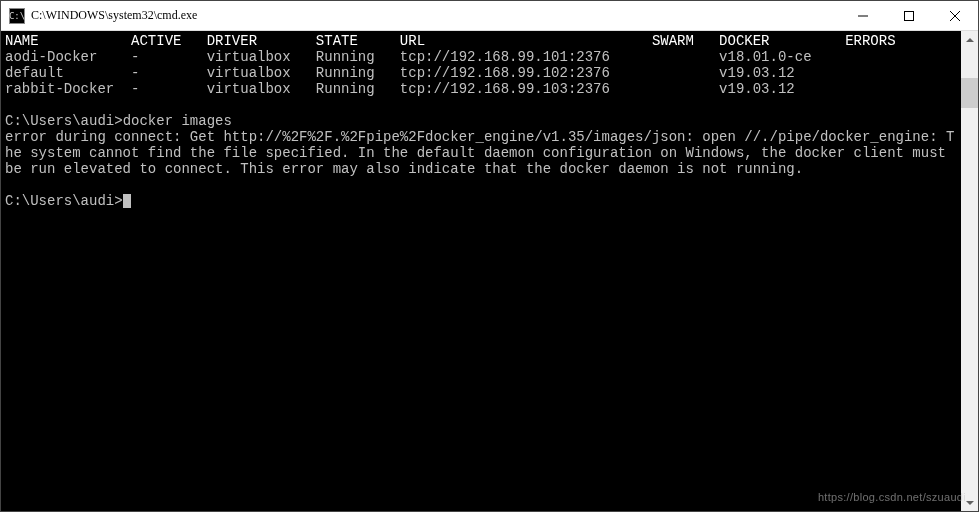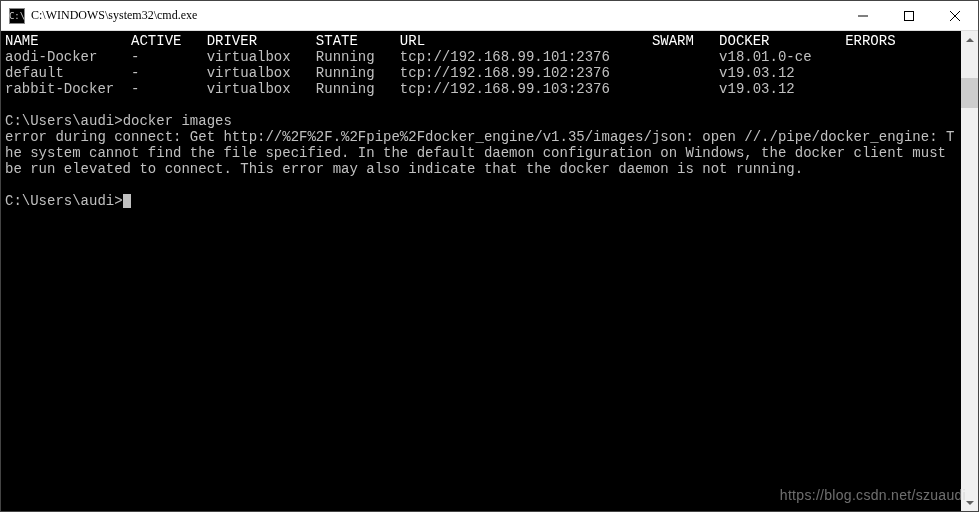--- a/index.html
+++ b/index.html
@@ -60,21 +60,21 @@
     .scroll-arrow svg { fill: #606060; }
     .scroll-track { flex: 1; background: #f0f0f0; position: relative; }
     .scroll-thumb {
       position: absolute; top: 30px; left: 0; right: 0; height: 30px;
       background: #cdcdcd;
     }
     .watermark {
       position: absolute; right: 12px; bottom: 8px;
       color: rgba(200,200,200,0.55);
       font-family: "Segoe UI", Arial, sans-serif;
-      font-size: 14px;
+      font-size: 11px;
       letter-spacing: 0.3px;
       pointer-events: none;
     }
   </style>
 </head>
 <body>
 
 <div class="window">
   <div class="titlebar">
     <span class="titlebar-icon">C:\</span>

